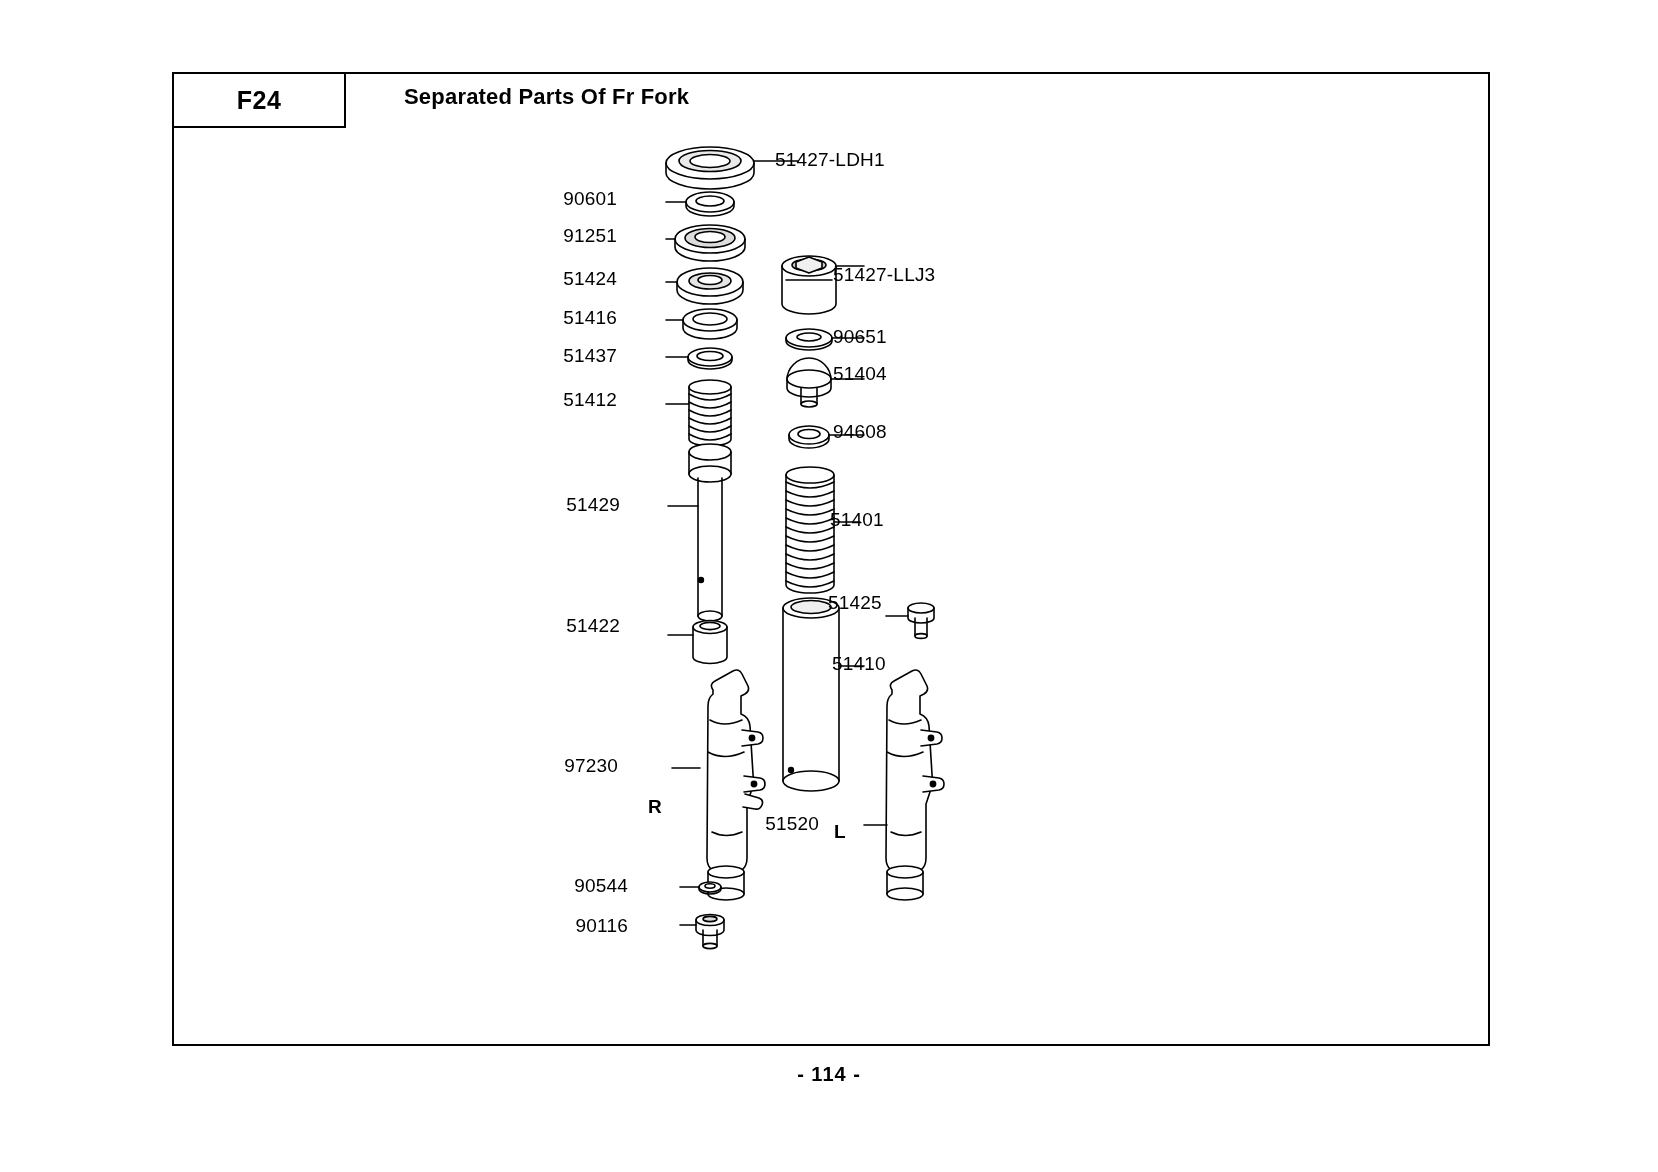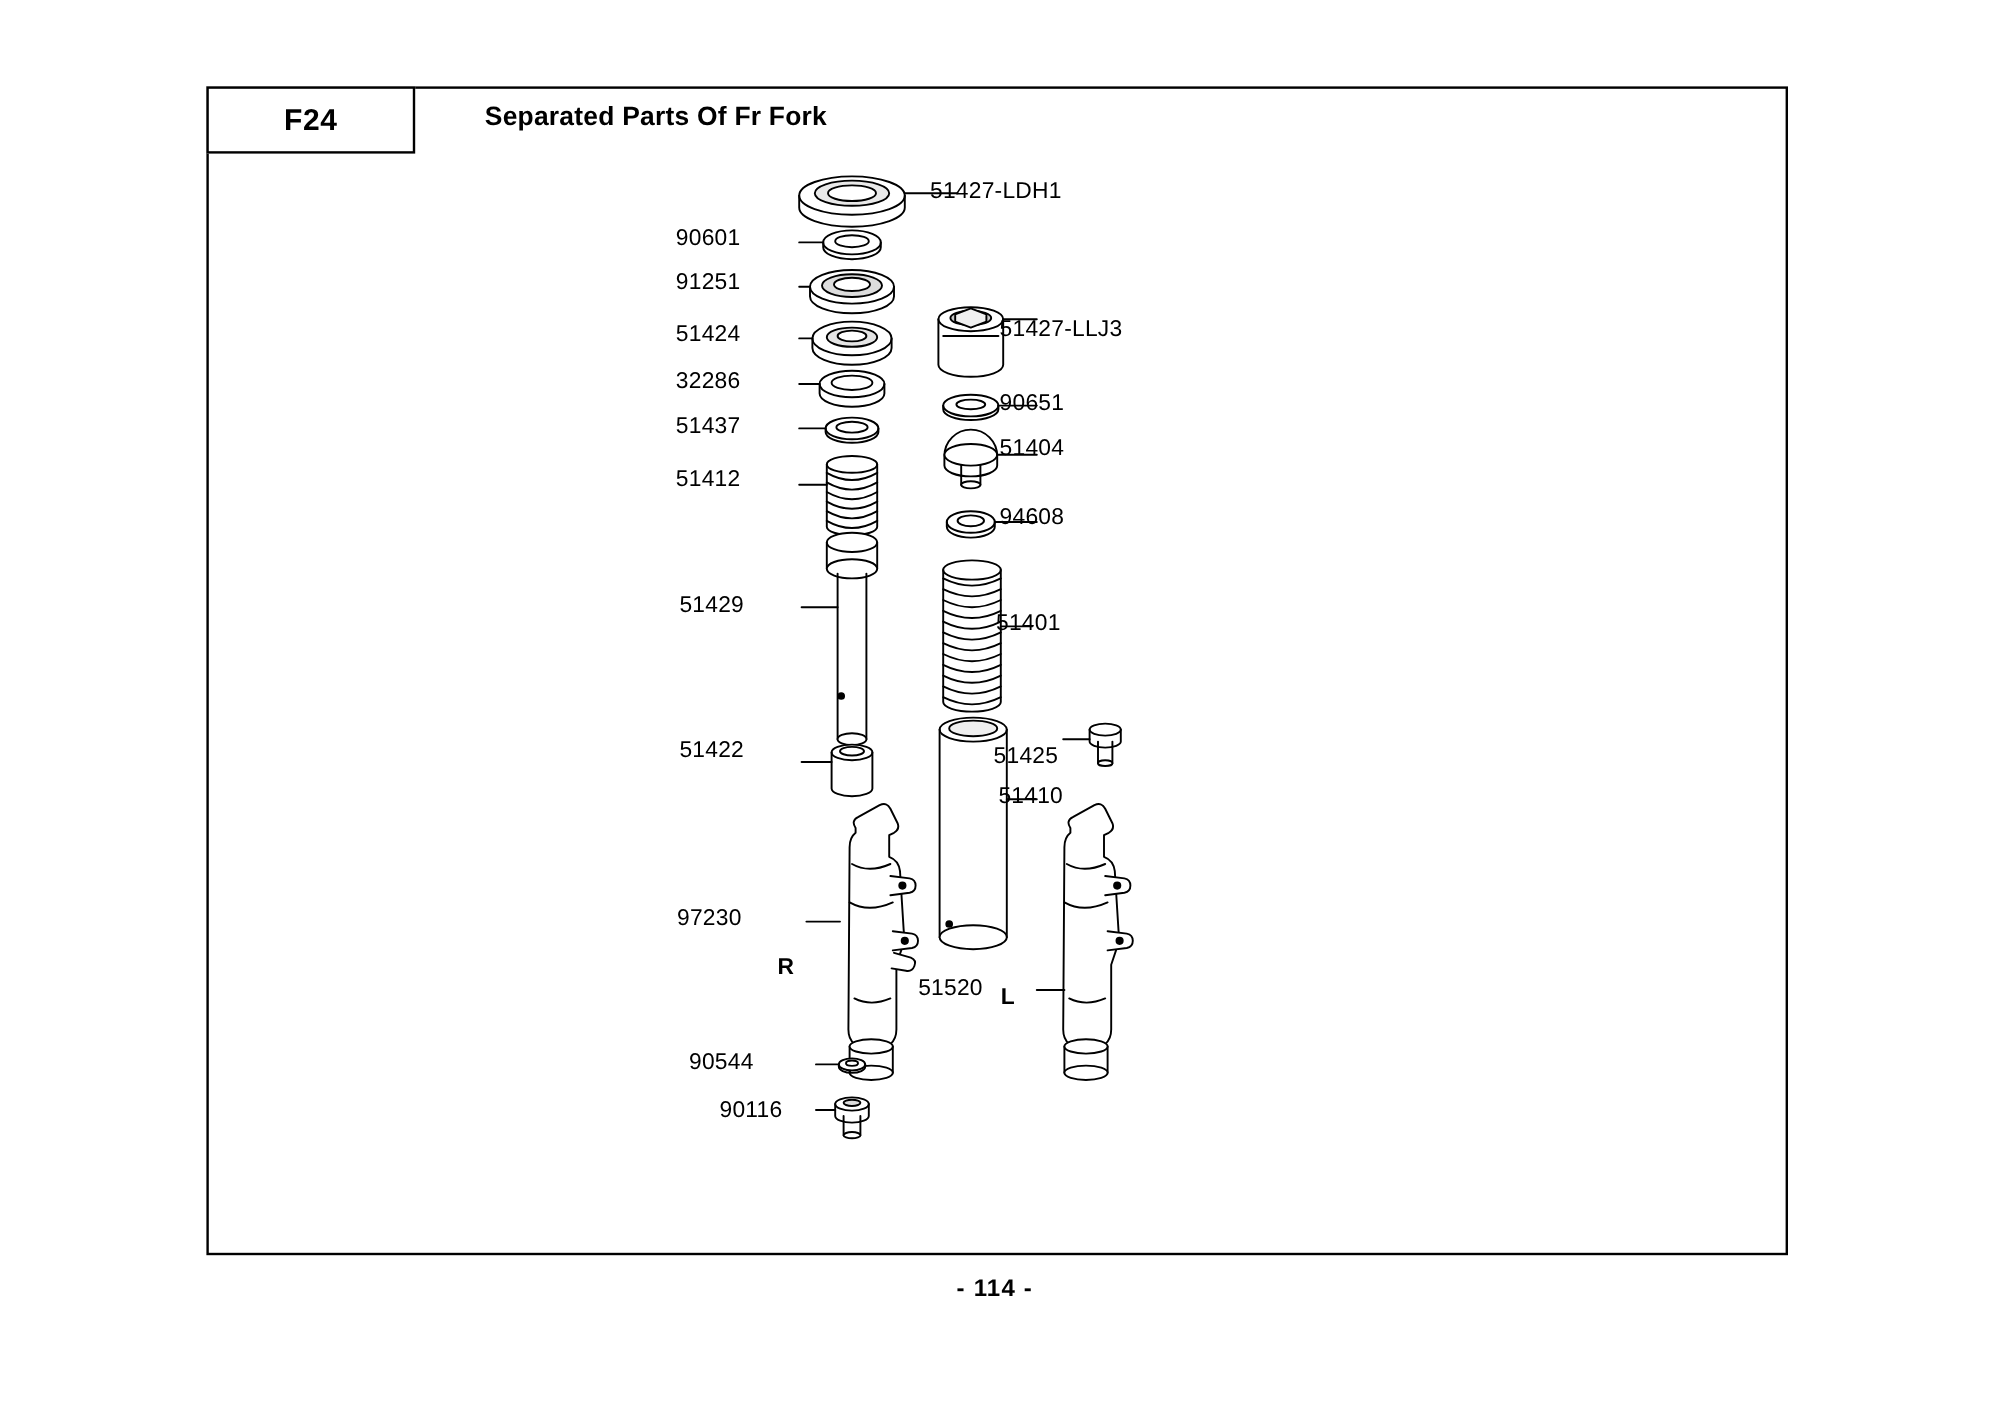--- a/index.html
+++ b/index.html
@@ -306,34 +306,34 @@
       </g>
     </svg>
   </div>
 
   <div id="callouts">
       <div class="callout right" style="top: 149px; left: 775px;">51427-LDH1</div>
       <div class="callout left" style="top: 188px; left: 0px; width: 617px; text-align: right;">90601</div>
       <div class="callout left" style="top: 225px; left: 0px; width: 617px; text-align: right;">91251</div>
       <div class="callout left" style="top: 268px; left: 0px; width: 617px; text-align: right;">51424</div>
       <div class="callout right" style="top: 264px; left: 833px;">51427-LLJ3</div>
-      <div class="callout left" style="top: 307px; left: 0px; width: 617px; text-align: right;">32286</div>
+      <div class="callout left" style="top: 307px; left: 0px; width: 617px; text-align: right;">51416</div>
       <div class="callout right" style="top: 326px; left: 833px;">90651</div>
       <div class="callout left" style="top: 345px; left: 0px; width: 617px; text-align: right;">51437</div>
       <div class="callout right" style="top: 363px; left: 833px;">51404</div>
       <div class="callout left" style="top: 389px; left: 0px; width: 617px; text-align: right;">51412</div>
       <div class="callout right" style="top: 421px; left: 833px;">94608</div>
       <div class="callout left" style="top: 494px; left: 0px; width: 620px; text-align: right;">51429</div>
       <div class="callout right" style="top: 509px; left: 830px;">51401</div>
-      <div class="callout right" style="top: 620px; left: 828px;">51425</div>
+      <div class="callout right" style="top: 592px; left: 828px;">51425</div>
       <div class="callout left" style="top: 615px; left: 0px; width: 620px; text-align: right;">51422</div>
       <div class="callout right" style="top: 653px; left: 832px;">51410</div>
       <div class="callout left" style="top: 755px; left: 0px; width: 618px; text-align: right;">97230</div>
       <div class="callout left" style="top: 813px; left: 0px; width: 819px; text-align: right;">51520</div>
       <div class="callout left" style="top: 875px; left: 0px; width: 628px; text-align: right;">90544</div>
-      <div class="callout left" style="top: 915px; left: 0px; width: 628px; text-align: right; margin-left: 24px;">90116</div>
+      <div class="callout left" style="top: 915px; left: 0px; width: 628px; text-align: right;">90116</div>
       <div class="side-letter" style="left: 648px; top: 796px;">R</div>
       <div class="side-letter" style="left: 834px; top: 821px;">L</div>
     </div>
 
   <div id="page-number">- 114 -</div>
 
 </div>
 
 </body></html>

